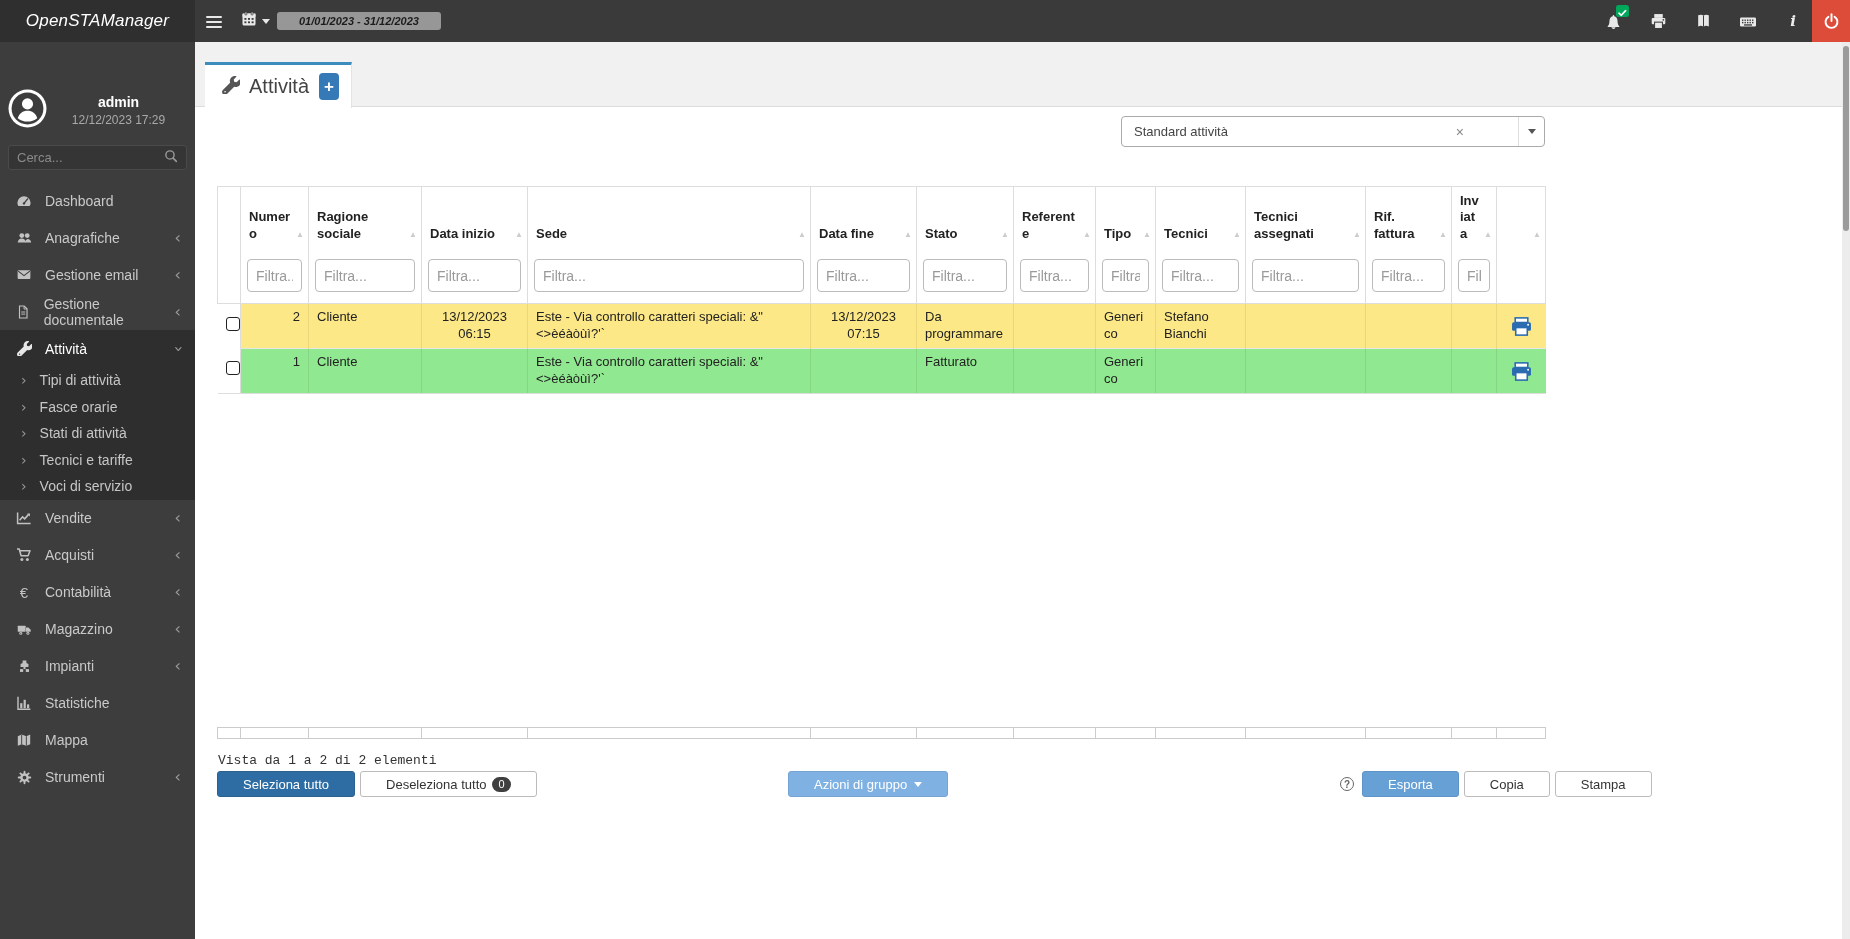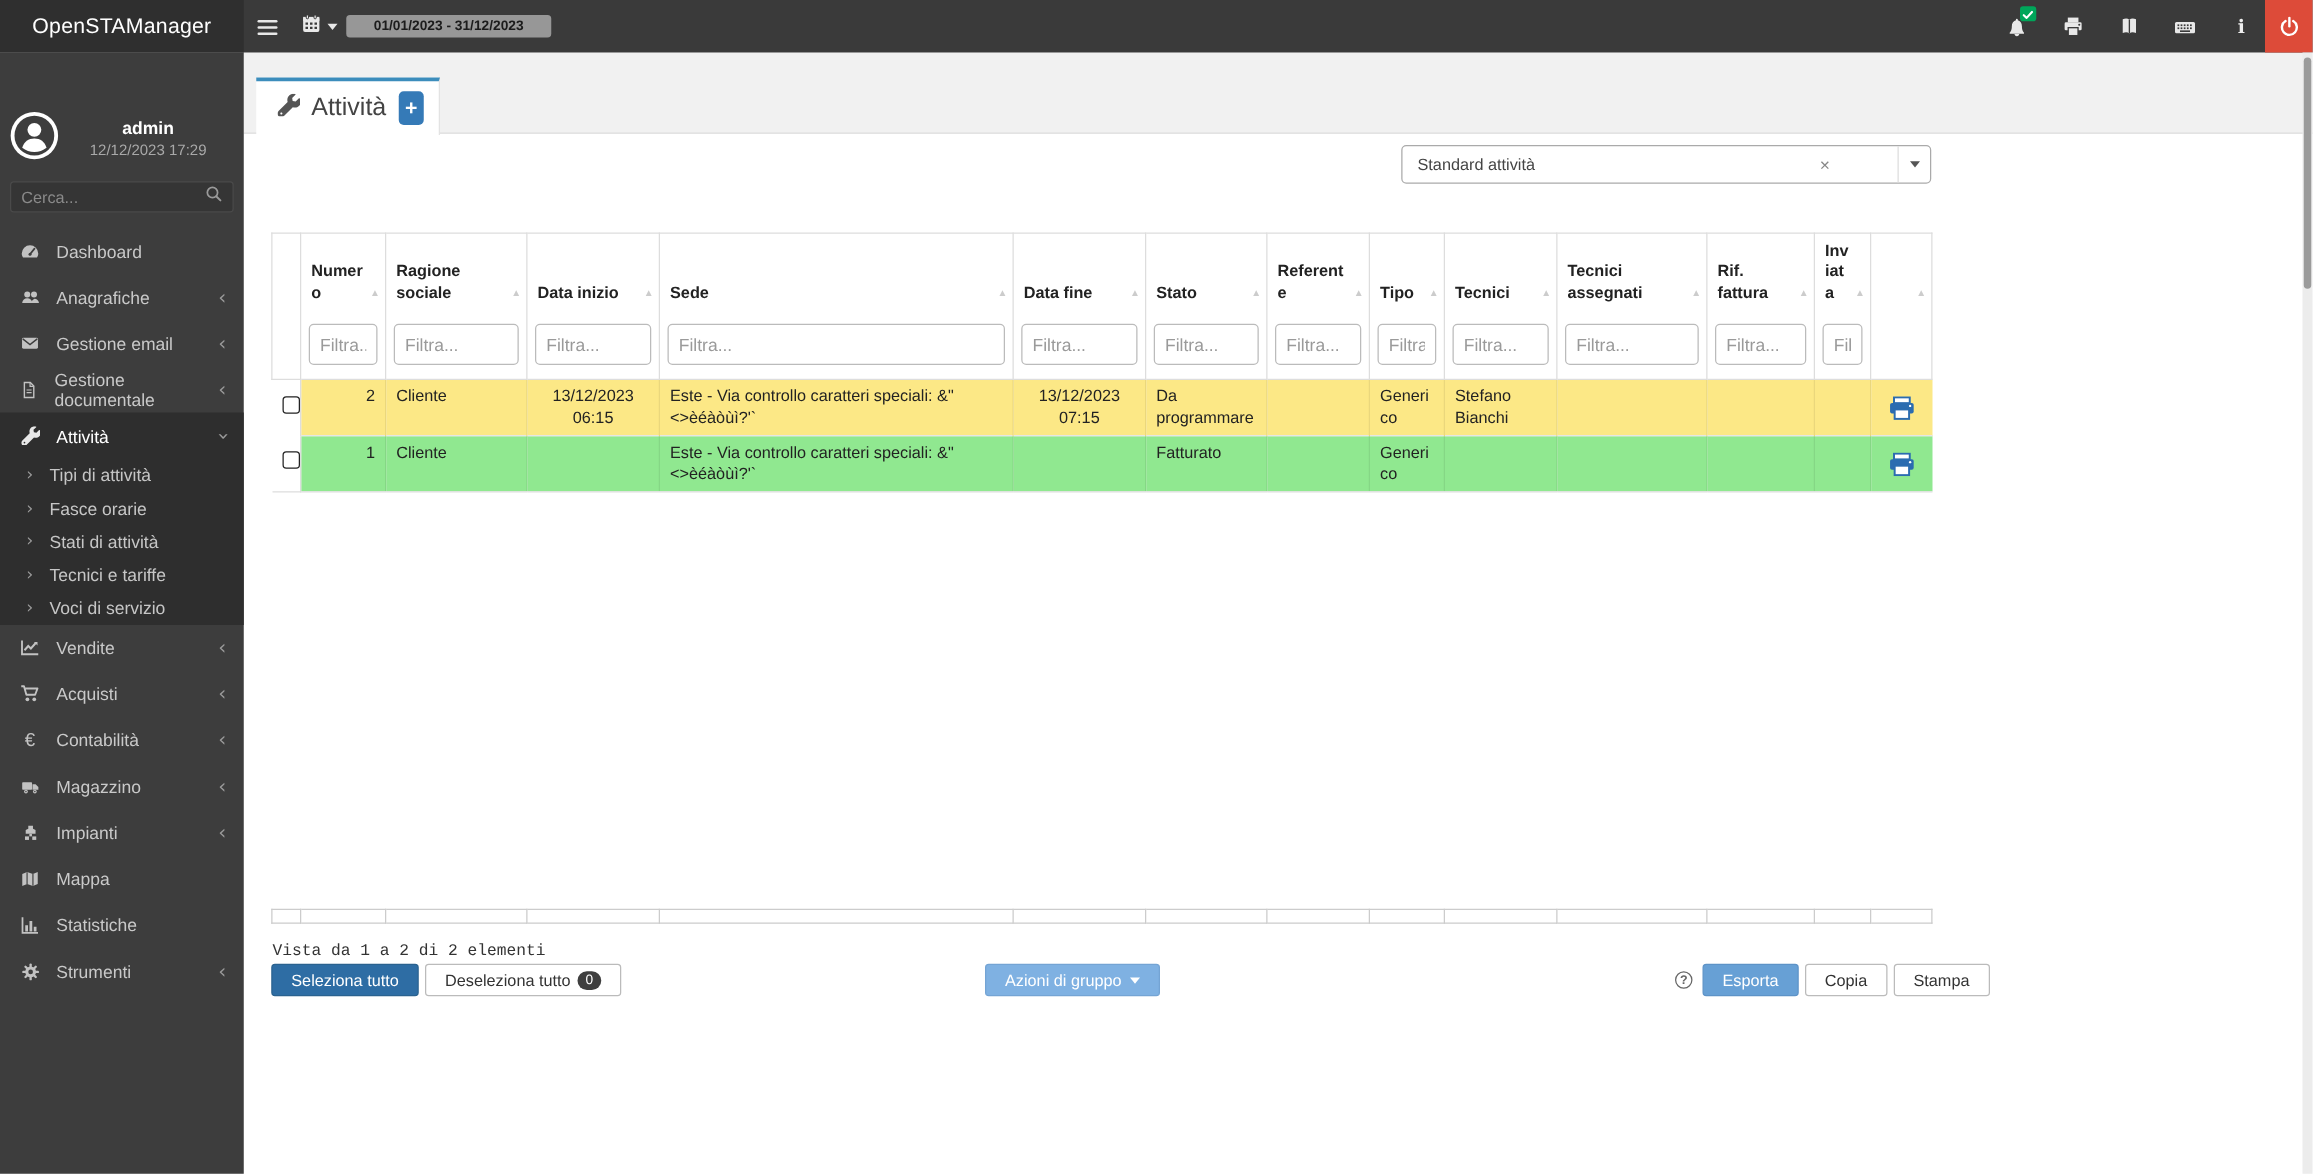--- a/index.html
+++ b/index.html
@@ -1,21 +1,21 @@
 <!DOCTYPE html>
 <html><head>
 <meta charset="utf-8">
 <style>
   * { box-sizing: border-box; margin: 0; padding: 0; }
   html,body { width:1850px; height:939px; overflow:hidden; background:#fff;
     font-family:"Liberation Sans", sans-serif; }
   .abs { position:absolute; }
 
   
-  .topbar { position:absolute; left:0; top:0; width:1850px; height:42px; background:#3a3a3a; z-index:30; }
+  .topbar { position:absolute; left:0; top:0; width:1850px; height:42px; background:#3a3a3a; z-index:30;font-style:italic; }
   .logo { position:absolute; left:0; top:0; width:195px; height:42px; background:#2f2f2f;
     color:#fff; font-size:17px; display:flex; align-items:center; justify-content:center; letter-spacing:.2px; }
   .hamburger { position:absolute; left:206px; top:13px; width:18px; height:16px; cursor:pointer; }
   .hamburger span { display:block; width:16px; height:2.4px; background:#e8e8e8; margin:2.6px 0; border-radius:1px; }
   .cal-group { position:absolute; left:241px; top:11px; display:flex; align-items:center; gap:5px; color:#e8e8e8; }
   .caret-down { width:0; height:0; border-left:4px solid transparent; border-right:4px solid transparent; border-top:5px solid #e8e8e8; }
   .date-badge { position:absolute; left:277px; top:12px; height:18px; background:#979797; color:#1c1c1c;
     font-size:11px; font-weight:bold; border-radius:3px; padding:2px 22px; line-height:14px; }
   .tb-right { position:absolute; right:48px; top:0; height:42px; display:flex; align-items:center; gap:27px; }
   .tb-icon { position:relative; width:18px; height:18px; display:flex; align-items:center; justify-content:center; cursor:pointer; }
@@ -83,21 +83,21 @@
   .rowcheck { width:14px; height:14px; border:1.6px solid #222; border-radius:3px; background:#fff; display:inline-block; cursor:pointer; }
   .print-btn { cursor:pointer; display:inline-block; margin-top:6px; }
 
   table.bottom-strip { position:absolute; left:217px; top:727px; width:1328px; border-collapse:collapse; table-layout:fixed; }
   table.bottom-strip td { border:1px solid #ccc; height:11px; background:#fff; }
 
   .summary { position:absolute; left:218px; top:753px; font-size:13px; color:#333;font-family:Liberation Mono, monospace; }
 
   
   .btn { display:inline-flex; align-items:center; height:26px; border-radius:3px; font-size:13px;
-    padding:0 15px; cursor:pointer; border:1px solid transparent; font-family:"Liberation Sans", sans-serif; }
+    padding:0 25px; cursor:pointer; border:1px solid transparent; font-family:"Liberation Sans", sans-serif; }
   .btn-darkblue { background:#2e6da4; color:#fff; border-color:#2a628f; }
   .btn-white { background:#fff; color:#333; border-color:#bbb; }
   .btn-lightblue { background:#7fb1e2; color:#fff; border-color:#74a4d4; }
   .btn-midblue { background:#67a0d5; color:#fff; border-color:#5d93c7; }
   .count-badge { background:#3f3f3f; color:#fff; border-radius:9px; font-size:11px; padding:1px 6px; margin-left:6px; line-height:13px; }
   .btn-caret { width:0; height:0; border-left:4px solid transparent; border-right:4px solid transparent; border-top:5px solid #fff; margin-left:7px; }
   .left-actions { position:absolute; left:217px; top:771px; display:flex; gap:5px; }
   .center-actions { position:absolute; left:788px; top:771px; }
   .right-actions { position:absolute; left:1340px; top:771px; display:flex; gap:5px; align-items:center; }
   .help-icon { width:14px; height:14px; border:1.5px solid #666; border-radius:50%; color:#666;
@@ -342,39 +342,39 @@
             <rect x="6.9" y="8.6" width="2.2" height="2.2"></rect>
             <rect x="3.2" y="10.8" width="3.4" height="3"></rect>
             <rect x="9.4" y="10.8" width="3.4" height="3"></rect>
           </svg>
         </span>
       <span>Impianti</span>
       <span class="chev">‹</span>
     </li>
     <li class="menu-item">
       <span class="mi-icon">
-          <svg width="16" height="15" viewBox="0 0 16 16">
-            <path d="M1.4 3.4 5.5 1.7l5 1.7 4.1-1.7v10.3L10.5 13.7l-5-1.7-4.1 1.7z" fill="#c2c2c2"></path>
-            <path d="M5.5 1.9v10.1M10.5 3.5v10" stroke="#3d3d3d" stroke-width="1"></path>
-          </svg>
-        </span>
-      <span>Mappa</span>
-    </li>
-    <li class="menu-item">
-      <span class="mi-icon">
           <svg width="16" height="16" viewBox="0 0 16 16">
             <path d="M2 1.8v12.4h12.4" fill="none" stroke="#c2c2c2" stroke-width="1.4"></path>
             <g fill="#c2c2c2">
               <rect x="4.2" y="8.2" width="2.2" height="5"></rect>
               <rect x="7.6" y="4.8" width="2.2" height="8.4"></rect>
               <rect x="11" y="9.4" width="2.2" height="3.8"></rect>
             </g>
           </svg>
         </span>
       <span>Statistiche</span>
+    </li>
+    <li class="menu-item">
+      <span class="mi-icon">
+          <svg width="16" height="15" viewBox="0 0 16 16">
+            <path d="M1.4 3.4 5.5 1.7l5 1.7 4.1-1.7v10.3L10.5 13.7l-5-1.7-4.1 1.7z" fill="#c2c2c2"></path>
+            <path d="M5.5 1.9v10.1M10.5 3.5v10" stroke="#3d3d3d" stroke-width="1"></path>
+          </svg>
+        </span>
+      <span>Mappa</span>
     </li>
     <li class="menu-item">
       <span class="mi-icon">
           <svg width="15" height="15" viewBox="0 0 16 16">
             <g fill="#c2c2c2">
               <rect x="7" y="0.8" width="2" height="14.4" rx="1" transform="rotate(0 8 8)"></rect>
               <rect x="7" y="0.8" width="2" height="14.4" rx="1" transform="rotate(45 8 8)"></rect>
               <rect x="7" y="0.8" width="2" height="14.4" rx="1" transform="rotate(90 8 8)"></rect>
               <rect x="7" y="0.8" width="2" height="14.4" rx="1" transform="rotate(135 8 8)"></rect>
               <circle cx="8" cy="8" r="4.6"></circle>

